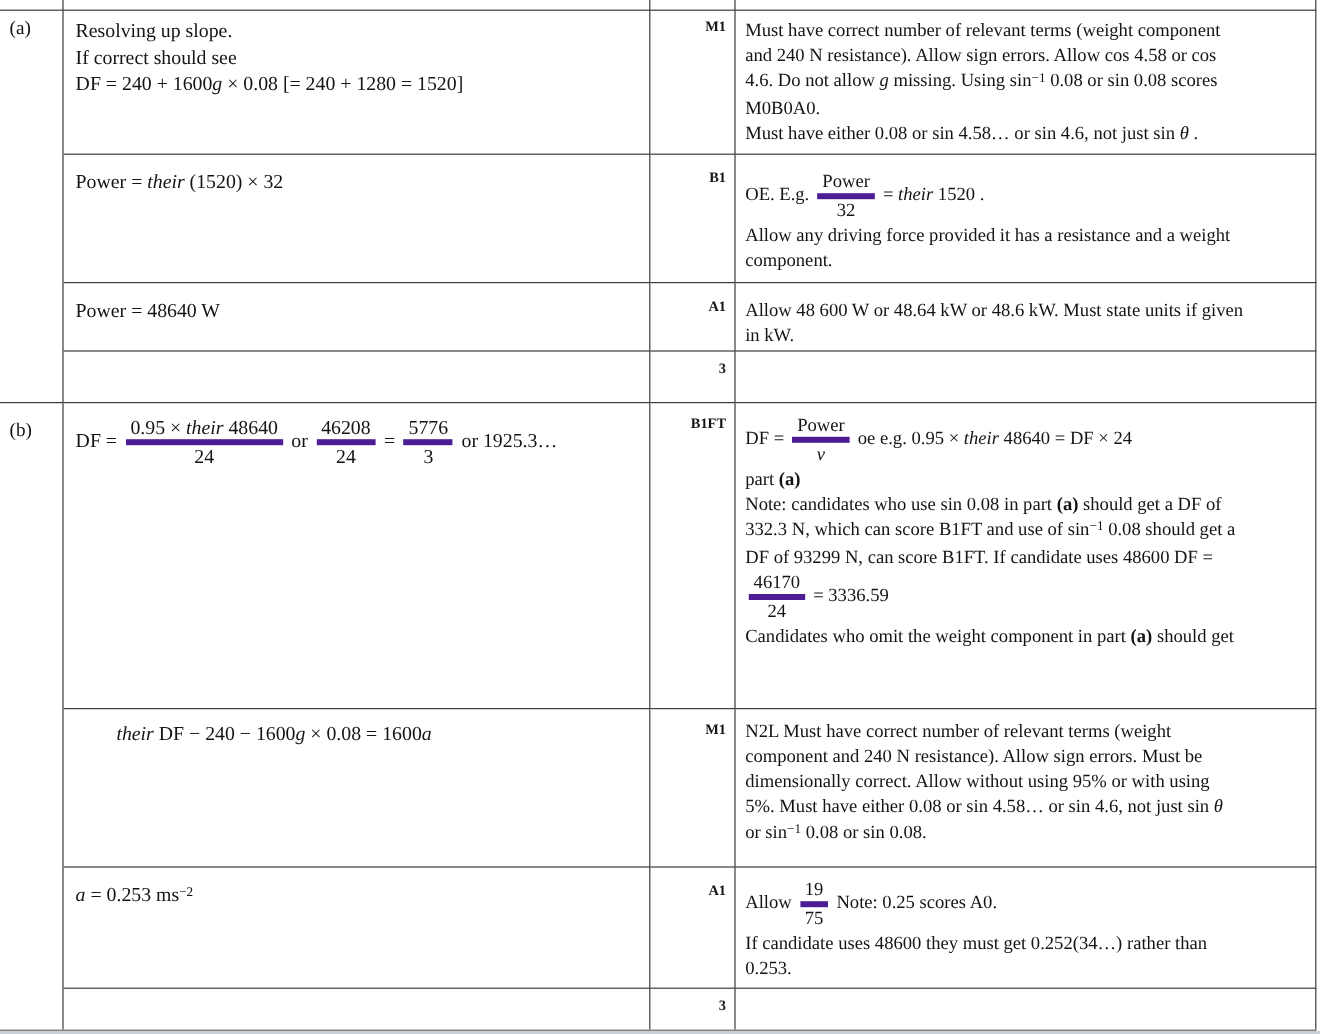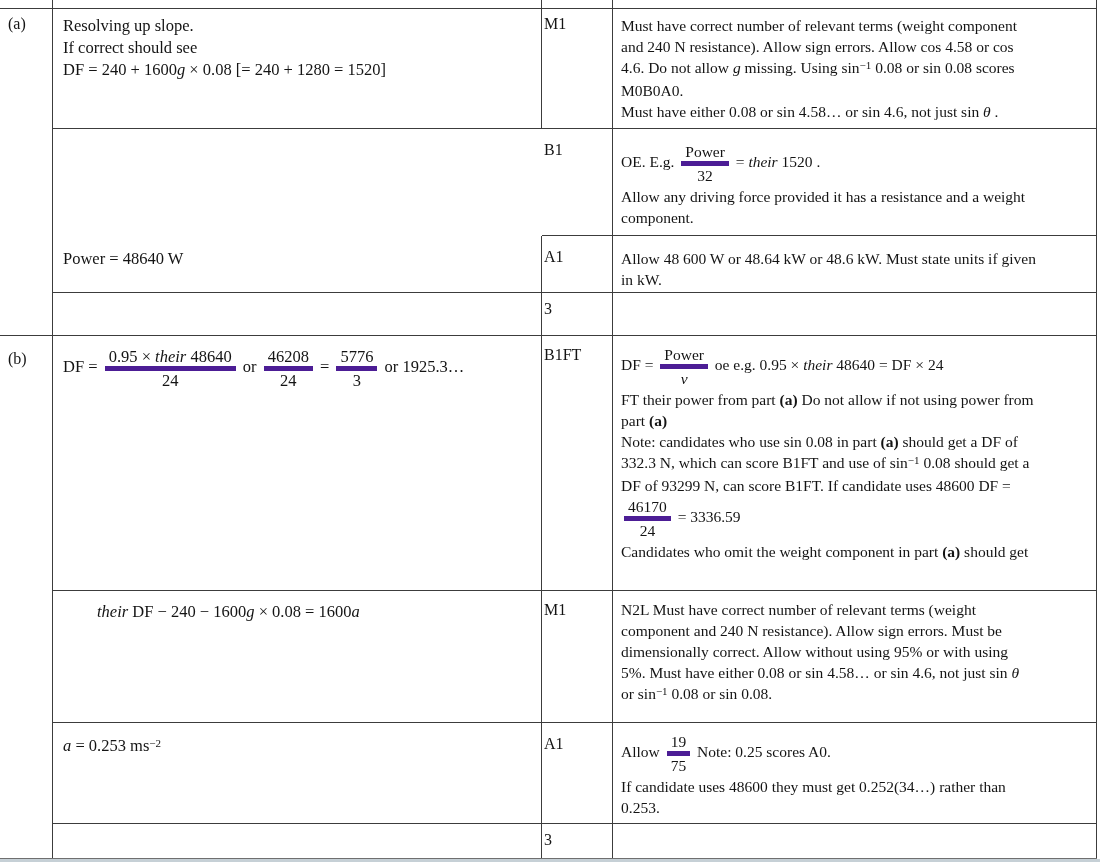--- a/index.html
+++ b/index.html
@@ -28,22 +28,22 @@
     border-right:1px solid var(--bc);
     border-bottom:1px solid var(--bc);
     overflow:hidden;
   }
   .nb{border-bottom:none;}
   .part{padding:6px 6px 0 8px;font-size:16px;}
   .part-a{grid-area:1/1/5/2;}
   .part-b{grid-area:5/1/9/2;padding-top:14px;}
   .working{padding:10px 8px 0 10px;font-size:16.5px;}
   .mark{
-    text-align:left;padding:10px 7px 0 2px;
-    font-weight:normal;font-size:16px;white-space:nowrap;
+    text-align:right;padding:10px 7px 0 2px;
+    font-weight:bold;font-size:12px;white-space:nowrap;
   }
   .comments{padding:8px 6px 12px 8px;font-size:15.5px;}
   .pt6{padding-top:6px;}
   .pt12{padding-top:12px;}
   .indent{padding-left:44px;}
   .line{min-height:21px;line-height:21px;}
   .working .line{line-height:22px;min-height:22px;}
   .s-i{font-style:italic;}
   .s-b{font-weight:bold;}
   .s-u{}
@@ -82,20 +82,23 @@
       </div>
     <div class="cell mark pt6" style="grid-area:1/3/2/4">M1</div>
     <div class="cell comments pt6" style="grid-area:1/4/2/5">
         <div class="line"><span>Must have correct number of relevant terms (weight component</span></div>
         <div class="line"><span>and 240 N resistance). Allow sign errors. Allow cos 4.58 or cos</span></div>
         <div class="line"><span>4.6. Do not allow </span><span class="s-i">g</span><span> missing. Using sin</span><span class="s-sup">−1</span><span> 0.08  or sin 0.08 scores</span></div>
         <div class="line"><span>M0B0A0.</span></div>
         <div class="line"><span>Must have either 0.08 or  sin 4.58… or sin 4.6, not just  sin </span><span class="s-i">θ</span><span> .</span></div>
       </div>
 
+    <div class="cell working pt12" style="grid-area:2/2/3/3">
+        <div class="line"><span>Power = </span><span class="s-i">their</span><span> (1520) × 32</span></div>
+      </div>
     <div class="cell mark pt12" style="grid-area:2/3/3/4">B1</div>
     <div class="cell comments pt12" style="grid-area:2/4/3/5">
         <div class="line"><span>OE. E.g.  </span><span class="frac"><span class="num"><span>Power</span></span><span class="den"><span>32</span></span></span><span> = </span><span class="s-i">their</span><span> 1520 .</span></div>
         <div class="line"><span>Allow any driving force provided it has a resistance and a weight</span></div>
         <div class="line"><span>component.</span></div>
       </div>
 
     <div class="cell working pt12" style="grid-area:3/2/4/3">
         <div class="line"><span>Power = 48640  W</span></div>
       </div>
@@ -108,21 +111,20 @@
     <div class="cell working" style="grid-area:4/2/5/3"></div>
     <div class="cell mark" style="grid-area:4/3/5/4;padding-top:7px">3</div>
     <div class="cell comments" style="grid-area:4/4/5/5"></div>
 
     <div class="cell working" style="grid-area:5/2/6/3">
         <div class="line"><span>DF = </span><span class="frac"><span class="num"><span>0.95 × </span><span class="s-i">their</span><span> 48640</span></span><span class="den"><span>24</span></span></span><span>  or  </span><span class="frac"><span class="num"><span>46208</span></span><span class="den"><span>24</span></span></span><span> = </span><span class="frac"><span class="num"><span>5776</span></span><span class="den"><span>3</span></span></span><span>  or  1925.3…</span></div>
       </div>
     <div class="cell mark" style="grid-area:5/3/6/4">B1FT</div>
     <div class="cell comments" style="grid-area:5/4/6/5">
         <div class="line"><span>DF = </span><span class="frac"><span class="num"><span>Power</span></span><span class="den"><span class="s-i">v</span></span></span><span>  oe e.g.  0.95 × </span><span class="s-i">their</span><span> 48640 = DF × 24</span></div>
-        <div class="line"><span>FT their power from part </span><span class="s-b">(a)</span><span> Do not allow if not using power from</span></div>
         <div class="line"><span>part </span><span class="s-b">(a)</span></div>
         <div class="line"><span>Note: candidates who use sin 0.08 in part </span><span class="s-b">(a)</span><span> should get a DF of</span></div>
         <div class="line"><span>332.3 N, which can score B1FT and use of  sin</span><span class="s-sup">−1</span><span> 0.08  should get a</span></div>
         <div class="line"><span>DF of 93299 N, can score B1FT. If candidate uses 48600 DF =</span></div>
         <div class="line"><span class="frac"><span class="num"><span>46170</span></span><span class="den"><span>24</span></span></span><span> = 3336.59</span></div>
         <div class="line"><span>Candidates who omit the weight component in part </span><span class="s-b">(a)</span><span> should get</span></div>
       </div>
 
     <div class="cell working indent" style="grid-area:6/2/7/3">
         <div class="line"><span class="s-i">their</span><span> DF − 240 − 1600</span><span class="s-i">g</span><span> × 0.08 = 1600</span><span class="s-i">a</span></div>

